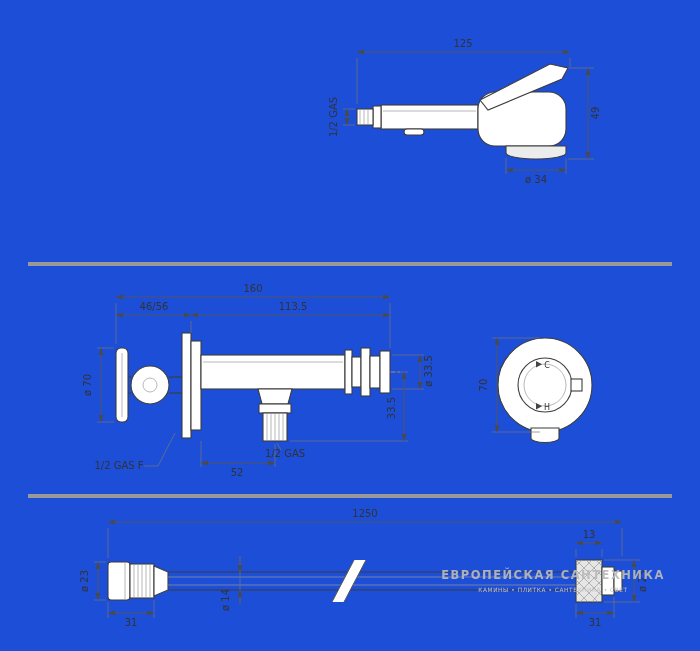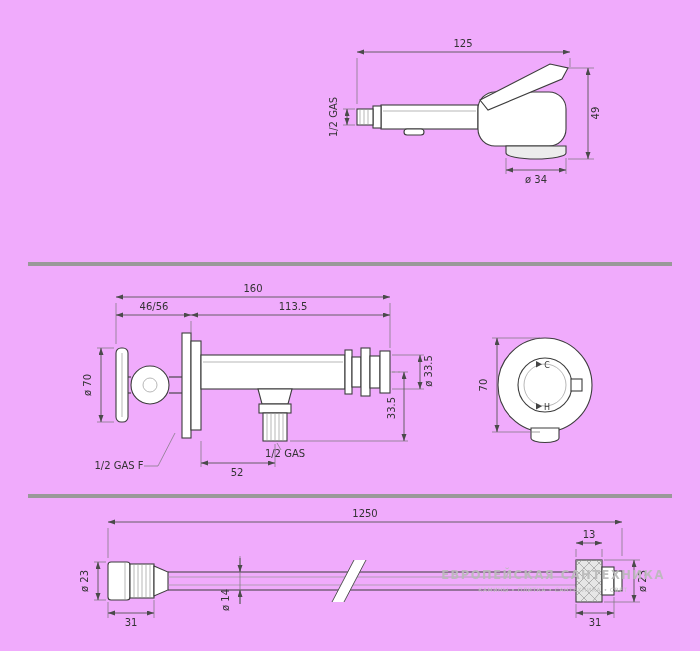--- a/index.html
+++ b/index.html
@@ -1,16 +1,16 @@
 <!DOCTYPE html>
 <html><head>
 <meta charset="utf-8">
 <style>
   html,body{margin:0;padding:0;background:#ffffff;}
-  .canvas{position:relative;width:700px;height:651px;background:#f0abfc;overflow:hidden;}
+  .canvas{position:relative;width:700px;height:651px;background:#1d4ed8;overflow:hidden;}
   svg{position:absolute;left:0;top:0;}
   svg text{font-family:"DejaVu Sans","Liberation Sans",sans-serif;}
   .dim{font-size:10px;fill:#333;}
   .sm{font-size:8px;fill:#333;}
   .obj{stroke:#3d3d3d;stroke-width:1.1;fill:#fff;}
   .objn{stroke:#3d3d3d;stroke-width:1.1;fill:none;}
   .fillgray{fill:#ececec;}
   .knurl{fill:#e6e6e6;}
   .thin{stroke:#9a9a9a;stroke-width:0.7;fill:none;}
   .dl{stroke:#555;stroke-width:0.9;fill:none;}

